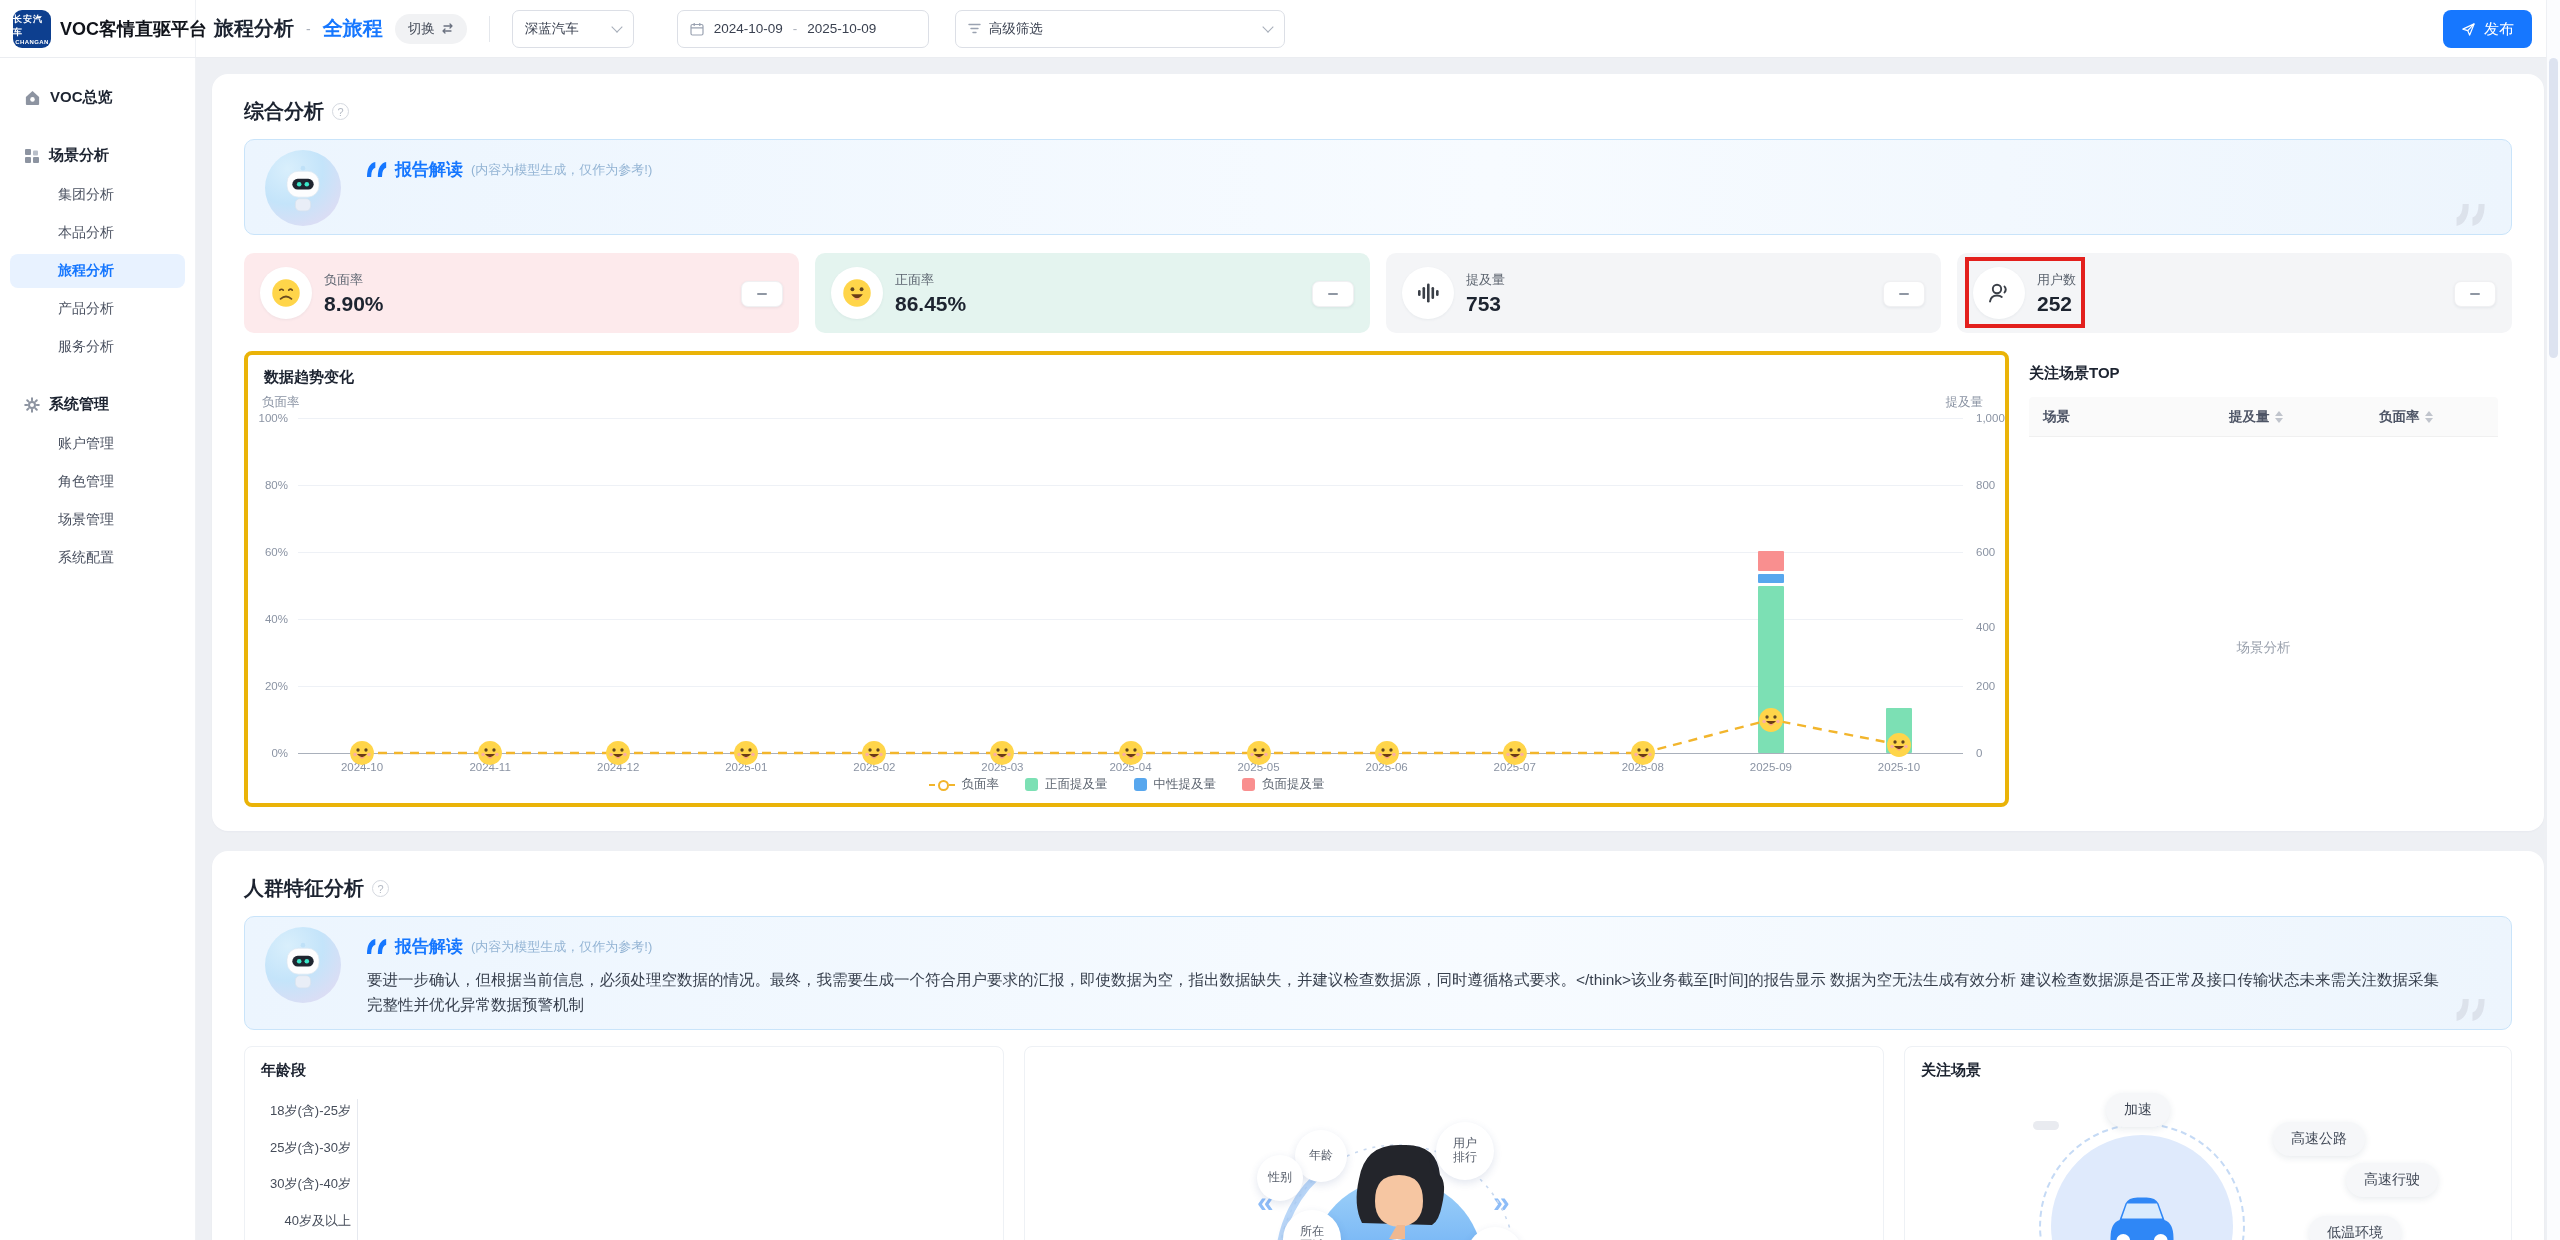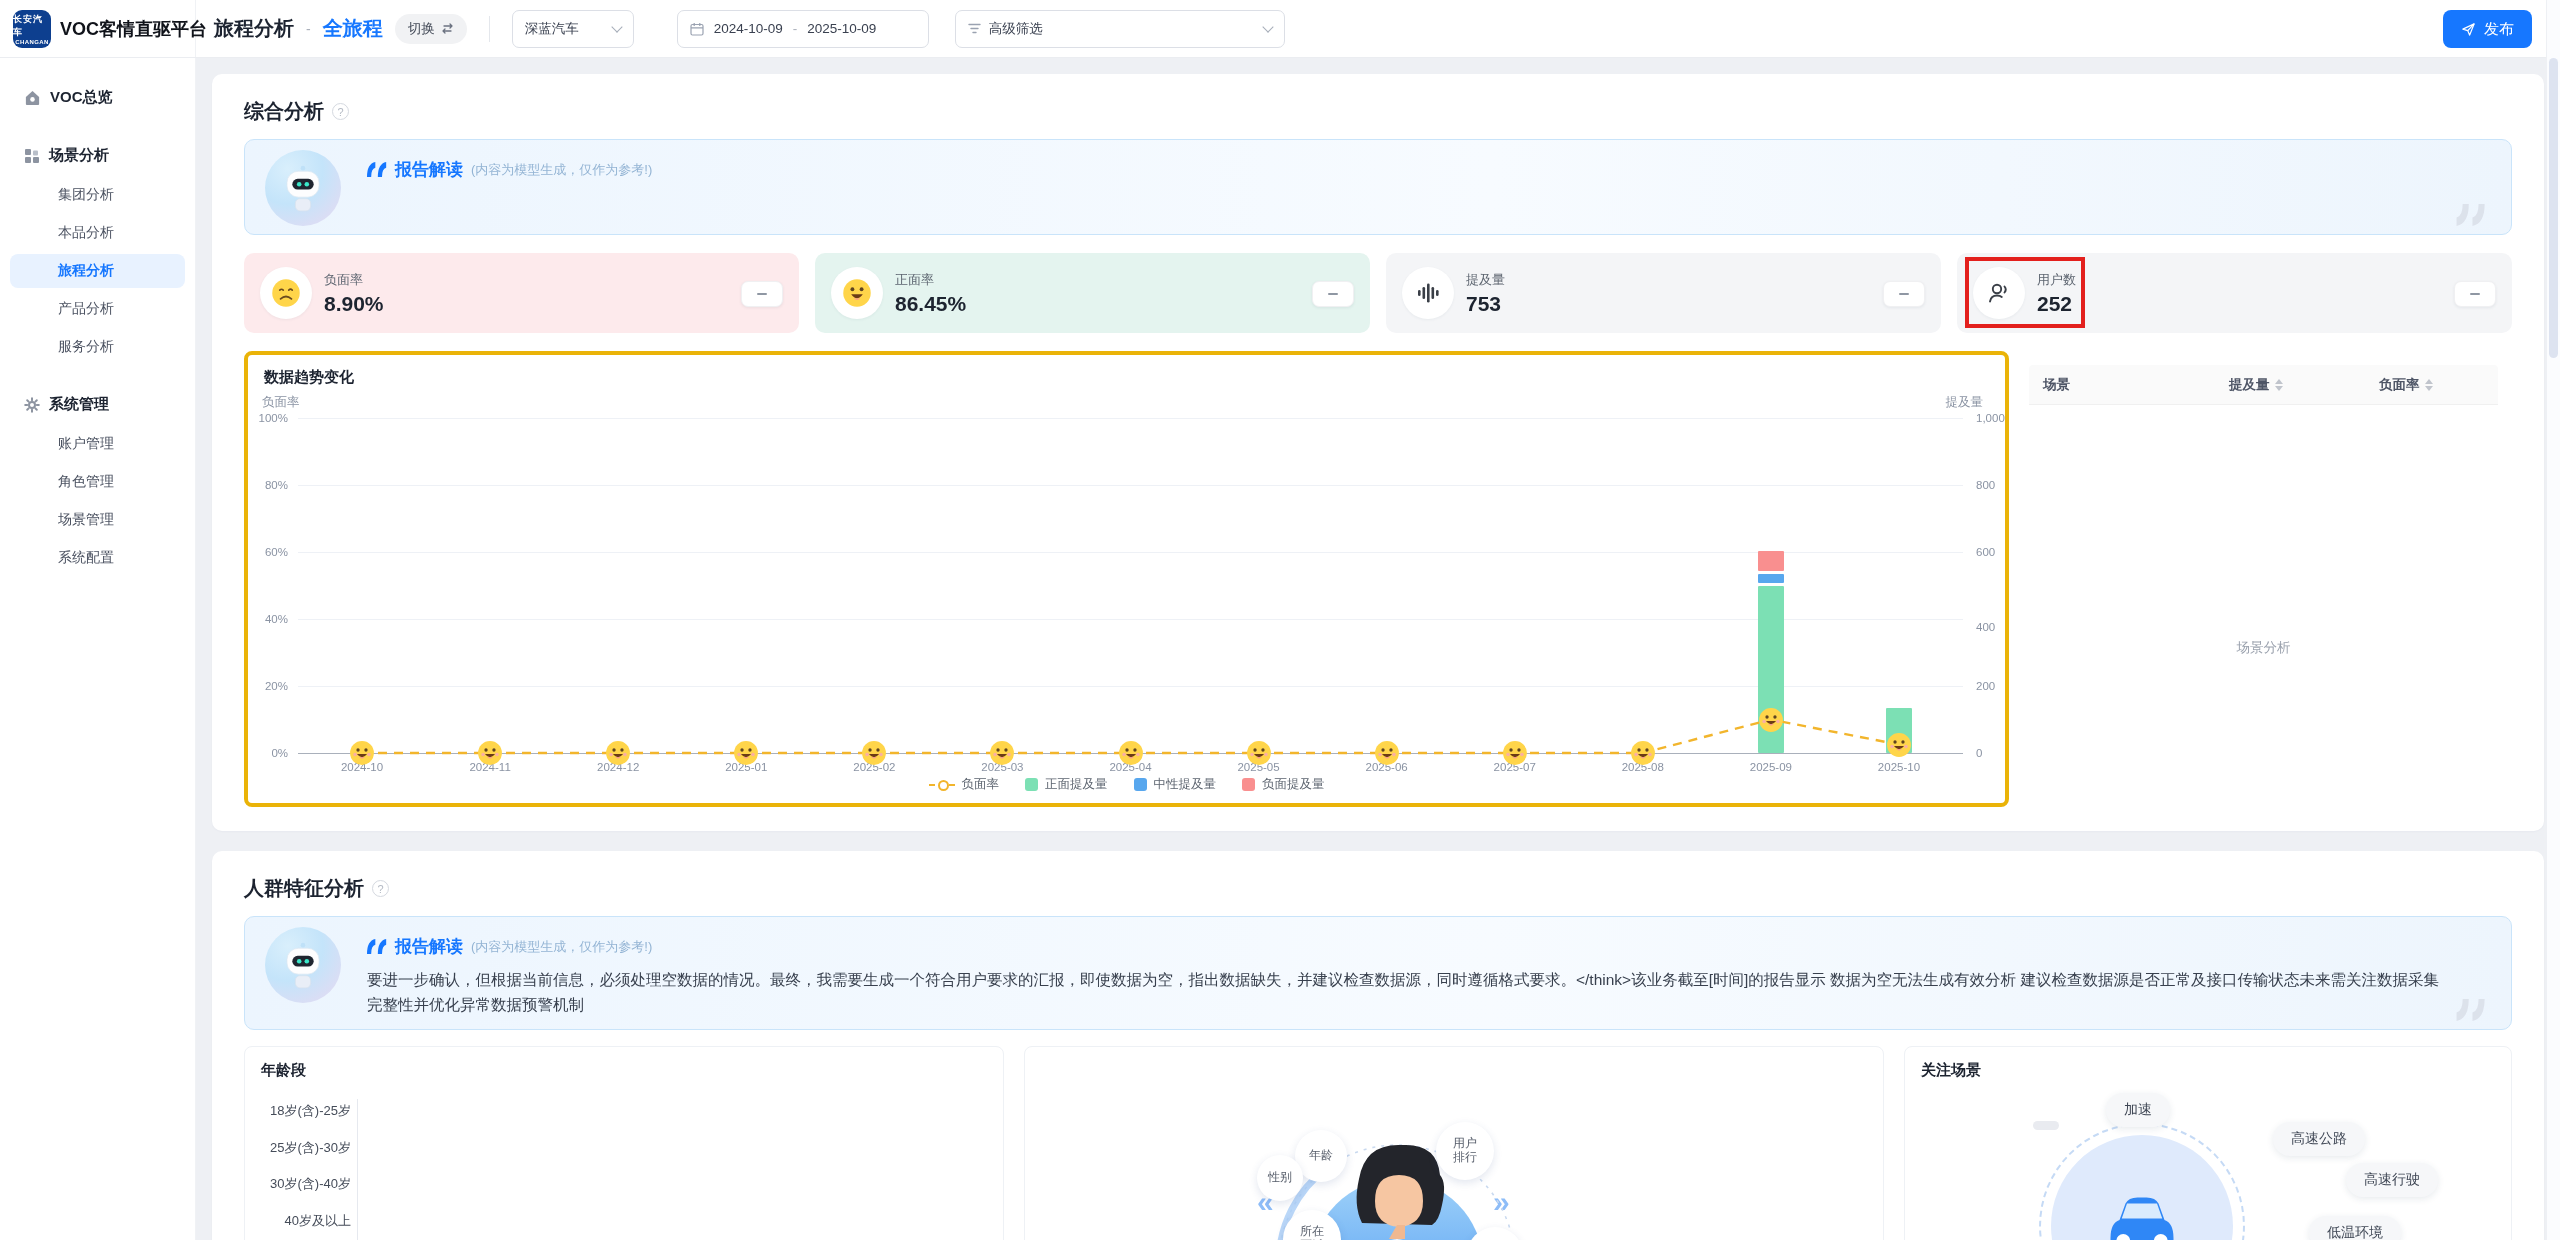--- a/index.html
+++ b/index.html
@@ -27,21 +27,21 @@
 .adv-sel .chev{margin-left:auto}
 .pub-btn{position:absolute;right:28px;top:10px;height:38px;padding:0 18px;background:#1677ff;border:none;border-radius:8px;color:#fff;font-size:15px;display:flex;align-items:center;gap:8px;cursor:pointer;font-family:inherit}
 
 .frame{display:flex;height:1182px}
 .sidebar{width:196px;background:#fff;border-right:1px solid #f0f2f5;padding:22px 0 0 0;flex:0 0 auto}
 .sb-top{display:flex;align-items:center;gap:9px;padding:8px 0 8px 24px;font-size:15px;font-weight:bold;color:#1c2330;cursor:pointer}
 .sb-group-head{display:flex;align-items:center;gap:9px;padding:9px 0 9px 24px;font-size:15px;font-weight:bold;color:#1c2330;margin-top:22px;cursor:pointer}
 .sb-item{font-size:14px;color:#4a5160;padding:8px 0 8px 48px;margin:4px 10px;border-radius:8px;cursor:pointer}
 .sb-item.active{background:#e8f2ff;color:#1677ff;font-weight:bold}
 .content{flex:1;padding:16px 16px 0 16px;overflow:hidden}
-.card{background:#fff;border-radius:10px;padding:24px 32px;box-shadow:0 1px 2px rgba(20,40,80,.03)}
+.card{background:#fff;border-radius:16px;padding:24px 32px;box-shadow:0 1px 2px rgba(20,40,80,.03)}
 .card+.card{margin-top:20px}
 .sec-head{display:flex;align-items:center;gap:8px}
 .sec-title{font-size:20px;font-weight:bold;color:#1c2330}
 .help{width:17px;height:17px;border-radius:50%;border:1px solid #d5d9e0;color:#b4bac4;font-size:11px;display:flex;align-items:center;justify-content:center;cursor:pointer}
 
 .ai-banner{position:relative;margin-top:14px;border:1px solid #c9e4fa;border-radius:10px;background:linear-gradient(90deg,#ecf5fe 0%,#f7fbff 55%,#edf5fd 100%);display:flex;align-items:flex-start;padding:10px 60px 12px 20px}
 .robot{width:76px;height:76px;border-radius:50%;flex:0 0 auto;margin-right:26px;background:radial-gradient(circle at 30% 25%,#d9effc 0%,#c4e4fa 45%,#e9d9f1 100%);display:flex;align-items:center;justify-content:center;overflow:hidden}
 .ai-body{padding-top:8px;flex:1;min-width:0}
 .ai-head{display:flex;align-items:center;gap:8px}
 .ai-label{font-size:17px;font-weight:bold;color:#1677ff}
@@ -519,20 +519,21 @@
                 <span class="lg-sq" style="background:#58a7ee"></span>
                 <span>中性提及量</span>
               </span>
               <span class="lg-item">
                 <span class="lg-sq" style="background:#f98f8f"></span>
                 <span>负面提及量</span>
               </span>
             </div>
         </div>
         <div class="top-card">
+          <span class="panel-title">关注场景TOP</span>
           <div class="tbl-head" id="top-table-head">
               <span class="th c0">
                 <span>场景</span>
               </span>
               <span class="th c1">
                 <span>提及量</span>
                 <span class="sorter">
                   <b class="up"></b>
                   <b class="dn"></b>
                 </span>

